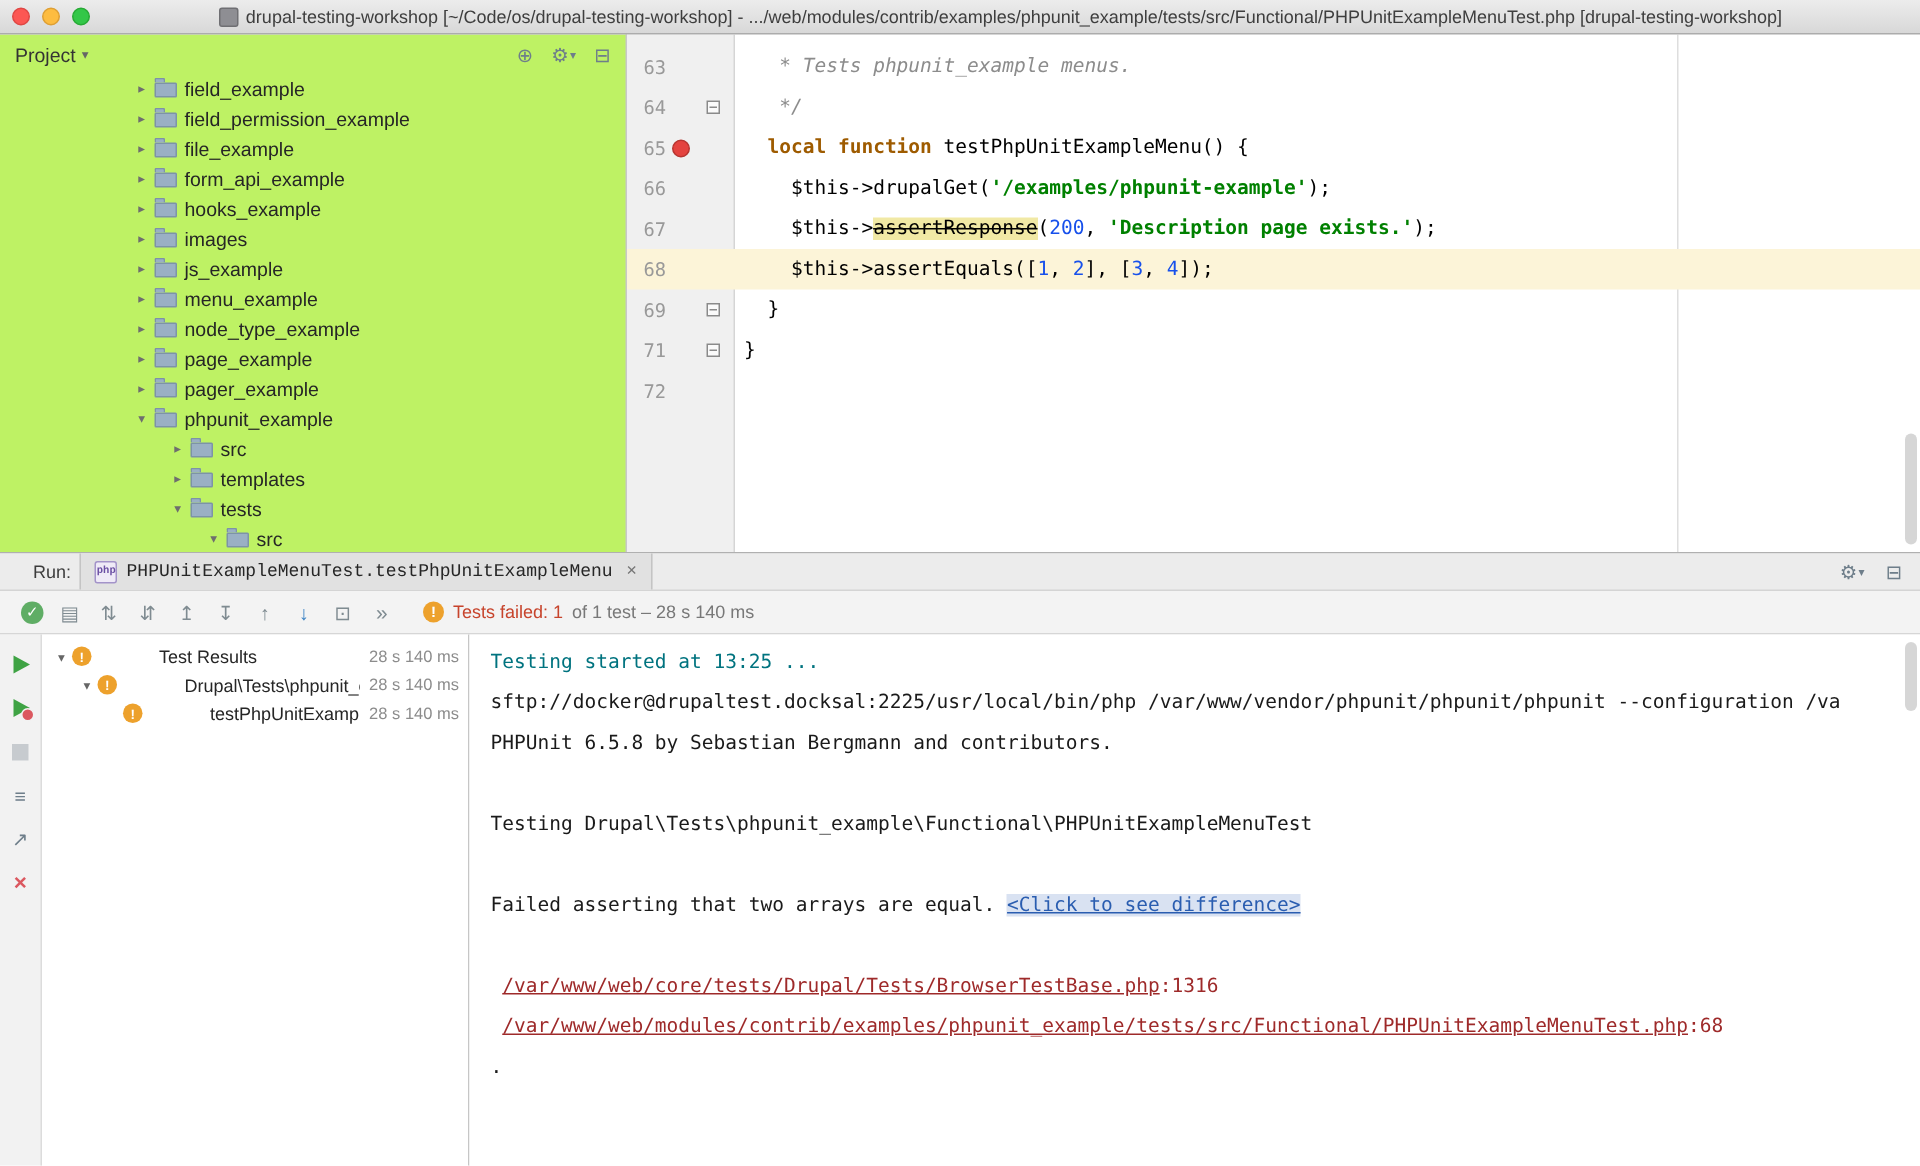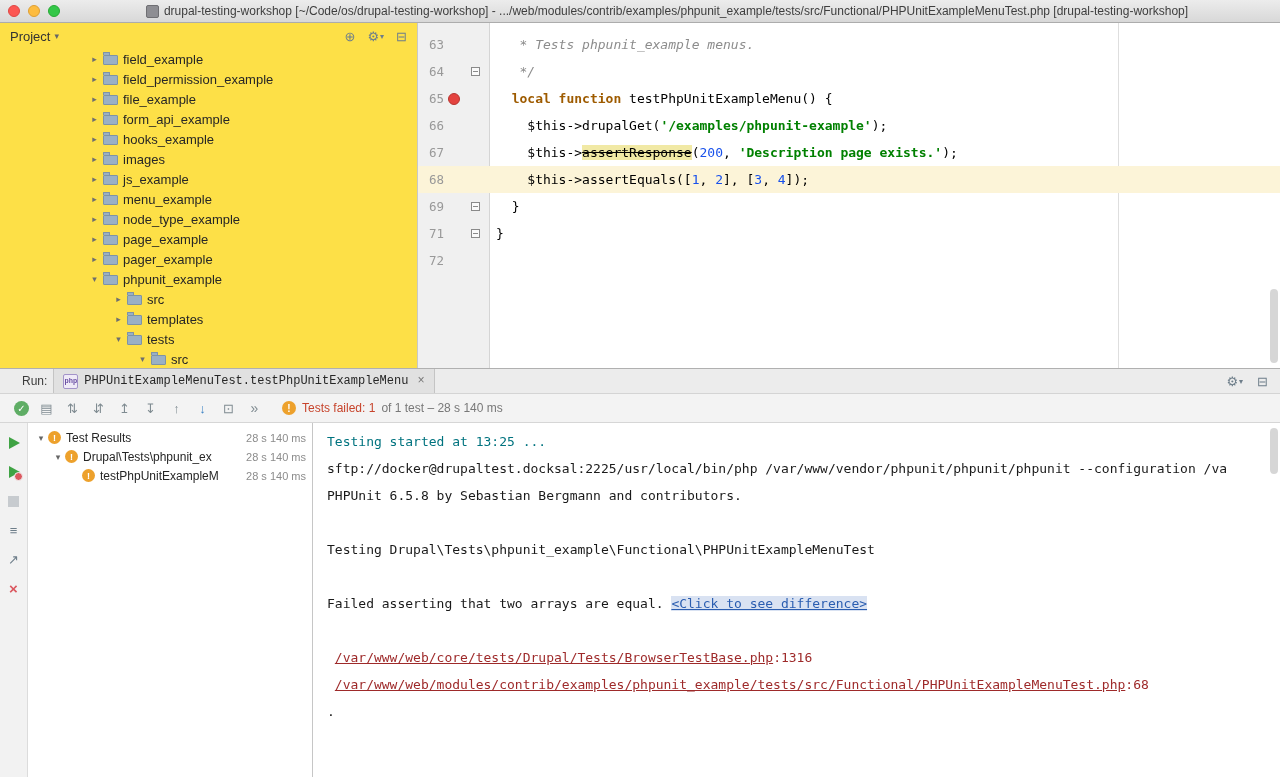--- a/index.html
+++ b/index.html
@@ -16,21 +16,21 @@
   .tl.green{background:#33C748;border:1px solid #27AA35;}
   .title-center{position:absolute;left:64px;right:10px;height:100%;display:flex;
     align-items:center;justify-content:center;gap:5px;pointer-events:none;}
   .doc-icon{width:11px;height:11px;background:#8E8E93;border:1px solid #6F6F73;border-radius:2px;flex:none;}
   .title-text{font-size:12px;color:#3E3E3E;white-space:nowrap;overflow:hidden;}
 
   
   .main{position:absolute;top:23px;left:0;width:1280px;height:345px;display:flex;}
 
   
-  .project-panel{width:417px;flex:none;background:#fde047;border-right:1px solid #C8C8C8;
+  .project-panel{width:417px;flex:none;background:#bef264;border-right:1px solid #C8C8C8;
     box-sizing:content-box;overflow:hidden;}
   .pp-header{height:26px;display:flex;align-items:center;padding:0 10px;font-size:13px;color:#333;}
   .pp-title{display:flex;align-items:center;gap:4px;}
   .pp-caret{font-size:9px;color:#666;}
   .pp-icons{margin-left:auto;display:flex;gap:12px;align-items:center;}
   .hicon{color:#6E7E8A;font-size:13px;display:inline-flex;align-items:center;gap:1px;cursor:default;}
   .tiny{font-size:8px;color:#6E7E8A;}
   .pp-tree{overflow:hidden;}
   .prow{height:20px;display:flex;align-items:center;}
   .pchev{width:13px;font-size:9px;color:#6E6E6E;text-align:center;flex:none;}
@@ -106,21 +106,21 @@
     background:#DB5860;border:1px solid #F2F2F2;box-sizing:content-box;}
   .stopsq{width:11px;height:11px;background:#C7CBCF;}
   .close-x{color:#DB5860;font-weight:bold;font-size:15px;}
 
   .rp-tree{width:284px;flex:none;border-right:1px solid #C6C6C6;padding-top:5px;
     background:#fff;overflow:hidden;box-sizing:content-box;}
   .trow{height:19px;display:flex;align-items:center;font-size:12px;color:#262626;padding-right:6px;}
   .tchev{width:14px;text-align:center;font-size:9px;color:#666;flex:none;}
   .tball{width:13px;height:13px;border-radius:50%;background:#EDA12C;color:#fff;font-size:9px;
     font-weight:bold;display:flex;align-items:center;justify-content:center;flex:none;margin-right:5px;}
-  .tlabel{white-space:nowrap;overflow:hidden;flex:1;}
+  .tlabel{white-space:nowrap;overflow:hidden;flex:1;margin-left:40px;}
   .ttime{color:#8C8C8C;font-size:11px;margin-left:6px;flex:none;}
 
   .rp-console{flex:1;position:relative;background:#fff;overflow:hidden;}
   #console-lines{padding:5px 0 0 14px;}
   .cline{height:27px;line-height:27px;font-family:"DejaVu Sans Mono","Liberation Mono",monospace;
     font-size:13px;white-space:pre;}
   .cs-plain{color:#1A1A1A;}
   .cs-started{color:#00737F;}
   .cs-difflink{color:#2A5DB0;text-decoration:underline;background:#D9E2F2;cursor:pointer;}
   .cs-filelink{color:#9E2A2A;text-decoration:underline;cursor:pointer;}

